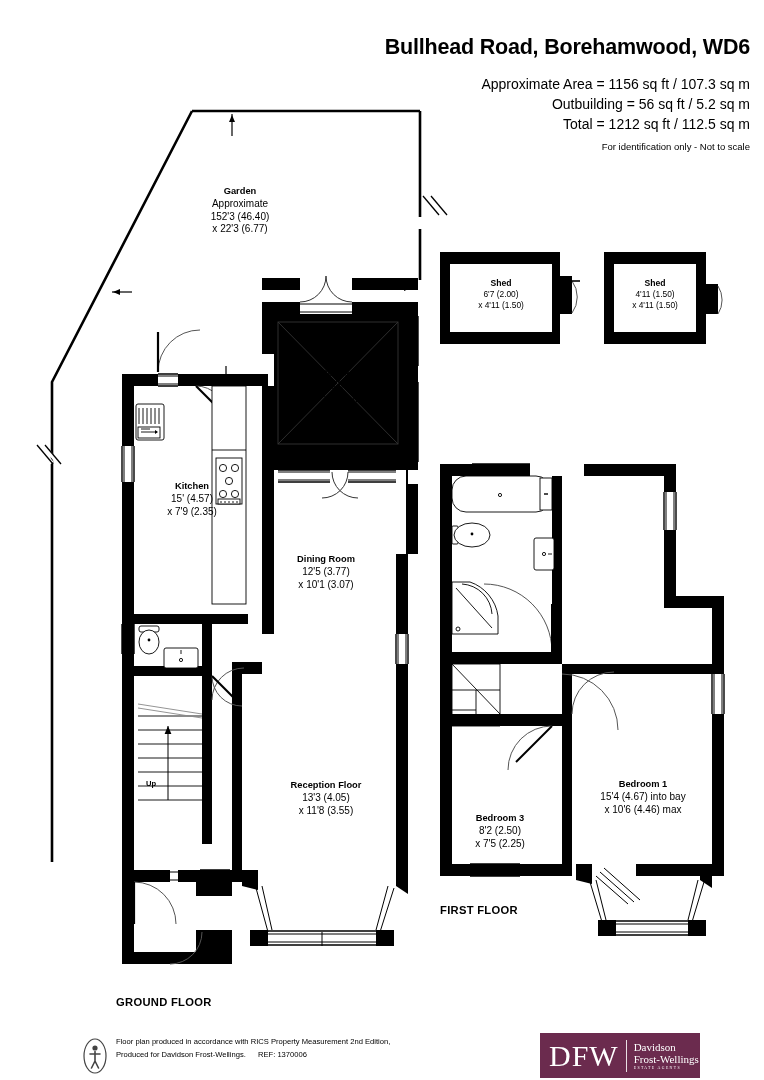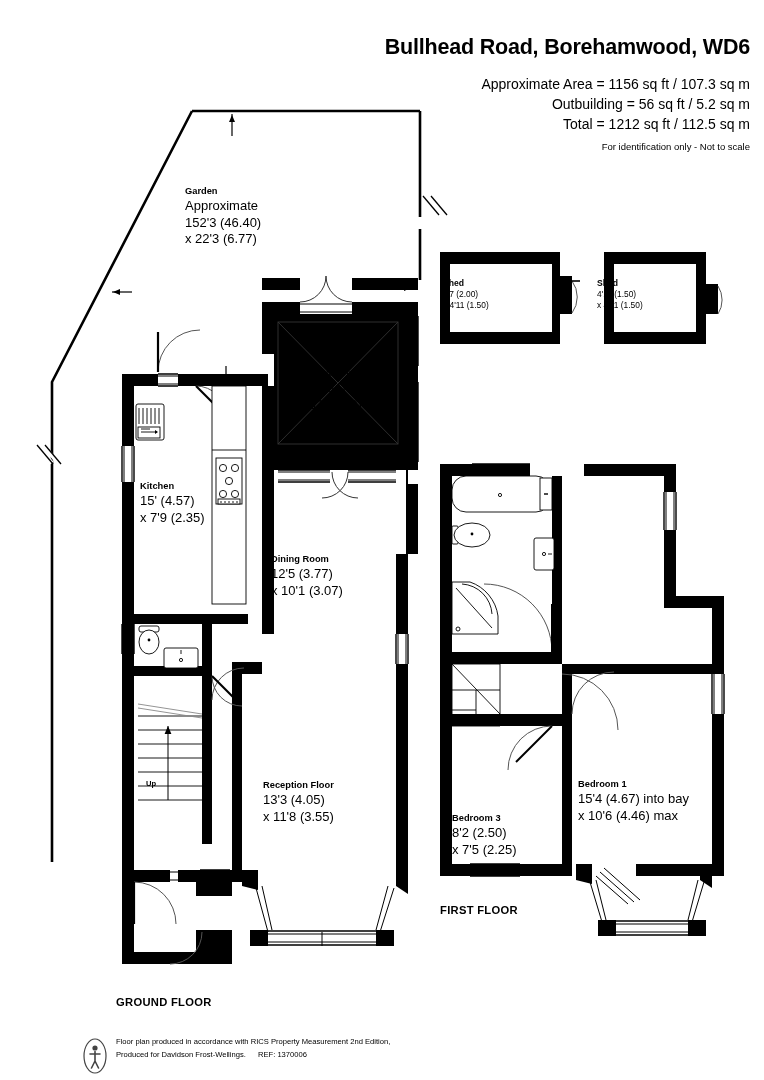--- a/index.html
+++ b/index.html
@@ -48,29 +48,30 @@
     font-size: 14px;
     line-height: 1.45;
   }
   .note-line {
     margin-top: 6px;
     font-size: 9.5px;
   }
   
   .lbl {
     position: absolute;
+    text-align: center;
     line-height: 1.28;
     white-space: nowrap;
   }
   .lbl .nm {
     font-size: 9.3px;
     font-weight: bold;
   }
   .lbl .dim {
-    font-size: 13px;
+    font-size: 10px;
   }
   .lbl.sub .nm { font-size: 8.6px; }
   .lbl.sub .dim { font-size: 8.4px; }
   .floor-title {
     position: absolute;
     font-size: 11.2px;
     font-weight: bold;
     letter-spacing: 0.3px;
     white-space: nowrap;
   }
@@ -556,15 +557,24 @@
       <circle cx="13" cy="11" r="2.6" fill="#444"></circle>
       <path d="M 13,14.5 L 13,24 M 8,17 L 18,17 M 13,24 L 9.5,31 M 13,24 L 16.5,31" stroke="#444" stroke-width="1.6" fill="none" stroke-linecap="round"></path>
     </svg>
     <div class="footer-text">
       <div>Floor plan produced in accordance with RICS Property Measurement 2nd Edition,</div>
       <div>
         <span>Produced for Davidson Frost-Wellings.</span>
         <span style="padding-left:10px;">REF:  1370006</span>
       </div>
     </div>
+    <div class="logo">
+      <div class="logo-dfw">DFW</div>
+      <div class="logo-div"></div>
+      <div class="logo-right">
+        <div class="logo-r1">Davidson</div>
+        <div class="logo-r2">Frost-Wellings</div>
+        <div class="logo-r3">ESTATE AGENTS</div>
+      </div>
+    </div>
   </div>
 
 </div>
 
 </body></html>

